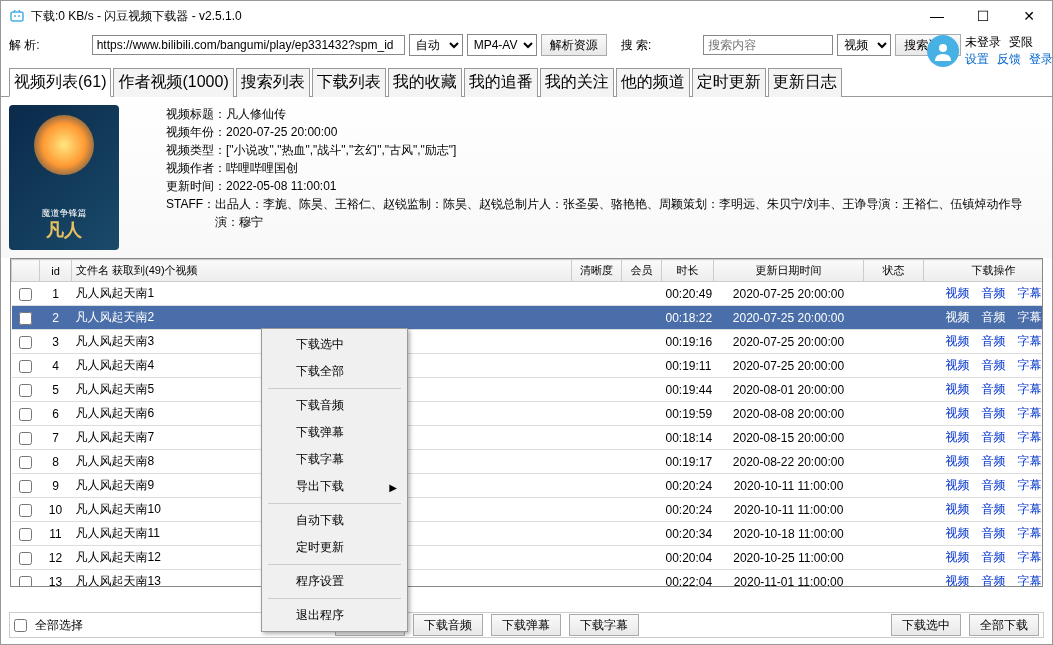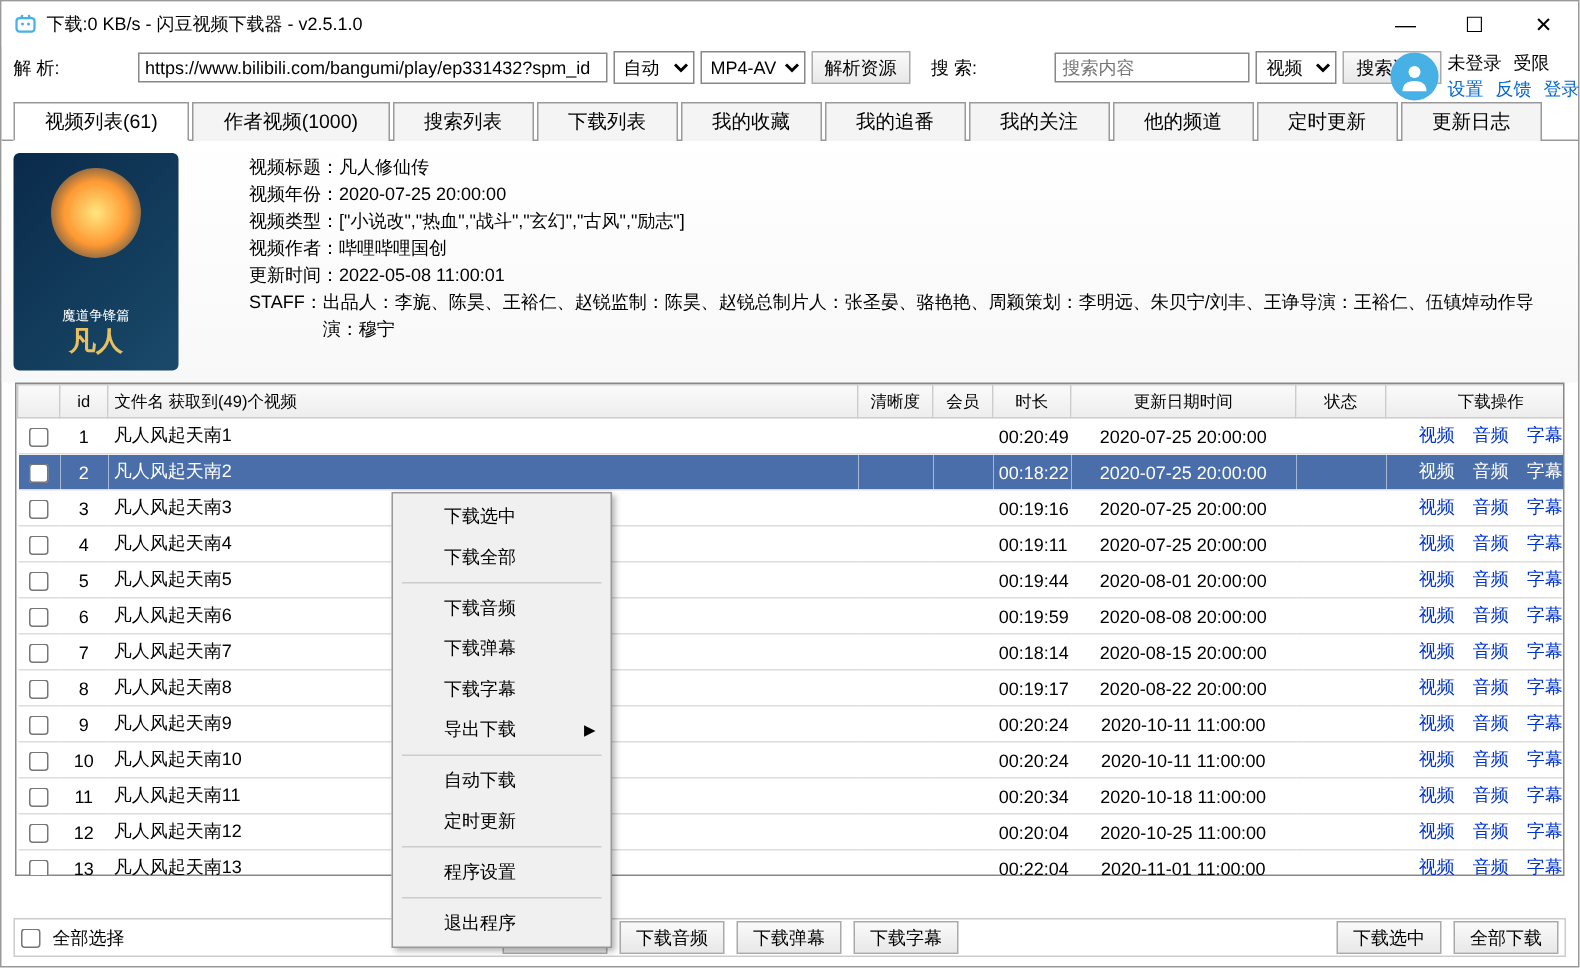--- a/index.html
+++ b/index.html
@@ -17,21 +17,21 @@
 .toolbar-btn { height: 22px; padding: 0 8px; border: 1px solid #aaa; background: linear-gradient(#fafafa,#e8e8e8); font-size: 12px; cursor: pointer; }
 
 .user-area { position: absolute; right: 0; top: 34px; display: flex; align-items: center; gap: 6px; }
 .avatar { width: 32px; height: 32px; border-radius: 50%; background: #47b0e5; display:flex; align-items:center; justify-content:center; color:#fff; font-size:18px;}
 .user-text { display: flex; flex-direction: column; font-size: 12px; }
 .user-top { color: #000; display:flex; gap:8px;}
 .user-bot { display: flex; gap: 8px; }
 .user-bot span { color: #0066cc; cursor: pointer; }
 
 .tabs { display: flex; padding: 4px 8px 0 8px; border-bottom: 1px solid #999; margin-top: 4px; }
-.tab { padding: 3px 20px; border: 1px solid #999; border-bottom: none; margin-right: 2px; background: #f4f4f4; font-size: 13px; cursor: pointer; position: relative; top: 1px; }
+.tab { padding: 3px 4px; border: 1px solid #999; border-bottom: none; margin-right: 2px; background: #f4f4f4; font-size: 16px; cursor: pointer; position: relative; top: 1px; }
 .tab.active { background: #fff; border-bottom: 1px solid #fff; }
 
 .info-panel { display: flex; padding: 8px; gap: 8px; background: linear-gradient(#fff, #f8f8f8); }
 .thumb { width: 110px; height: 145px; background: linear-gradient(135deg,#0a2a4a,#1a4a6a); border-radius: 4px; position: relative; overflow: hidden; }
 .thumb-glow { position:absolute; top:10px; left:50%; transform:translateX(-50%); width:60px; height:60px; background: radial-gradient(circle,#ffe680,#ff9933,transparent); border-radius:50%;}
 .thumb-title { position:absolute; bottom:8px; left:0; right:0; text-align:center; color:#e8c060; font-size:18px; font-weight:bold;}
 .thumb-sub { position:absolute; bottom:30px; left:0; right:0; text-align:center; color:#fff; font-size:9px;}
 .info-text { flex: 1; font-size: 13px; line-height: 1.5; color: #000; }
 .info-row { display: flex; margin-left: 39px; }
 .info-key { white-space: nowrap; }

